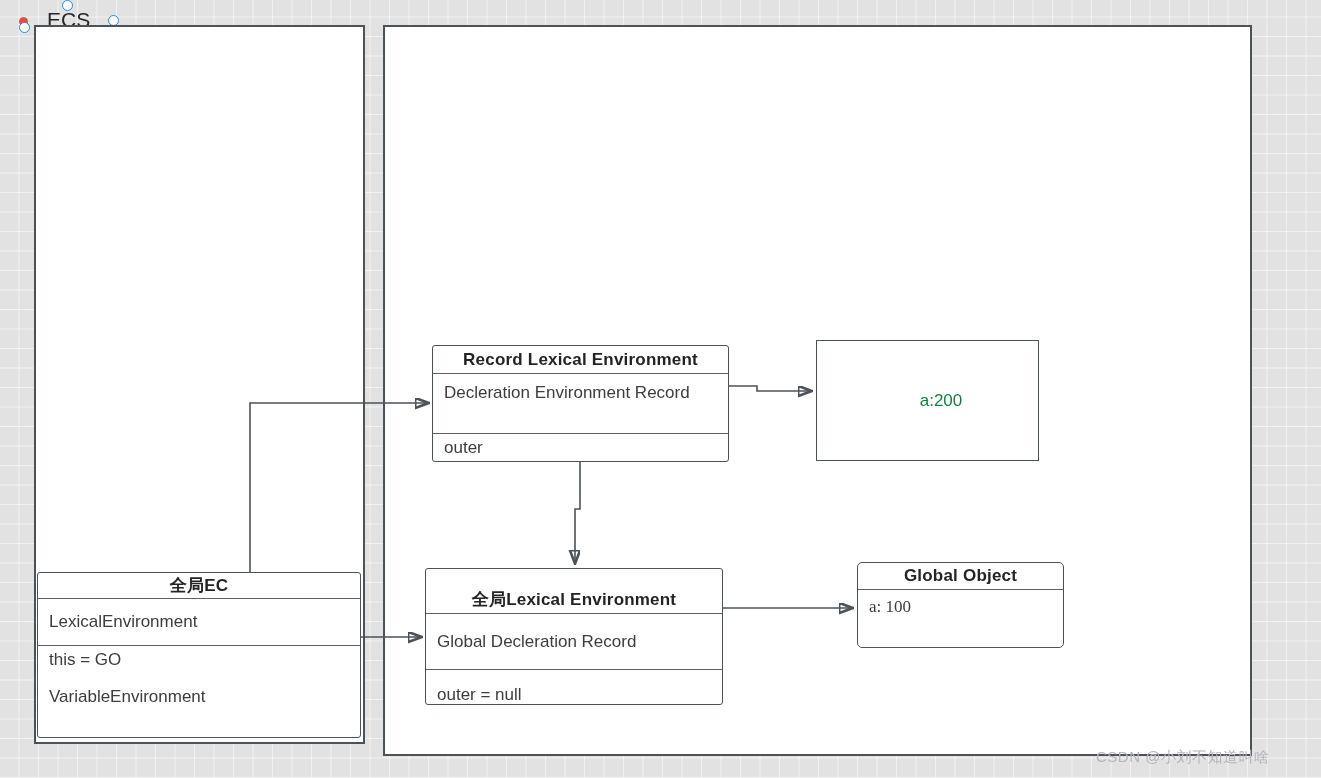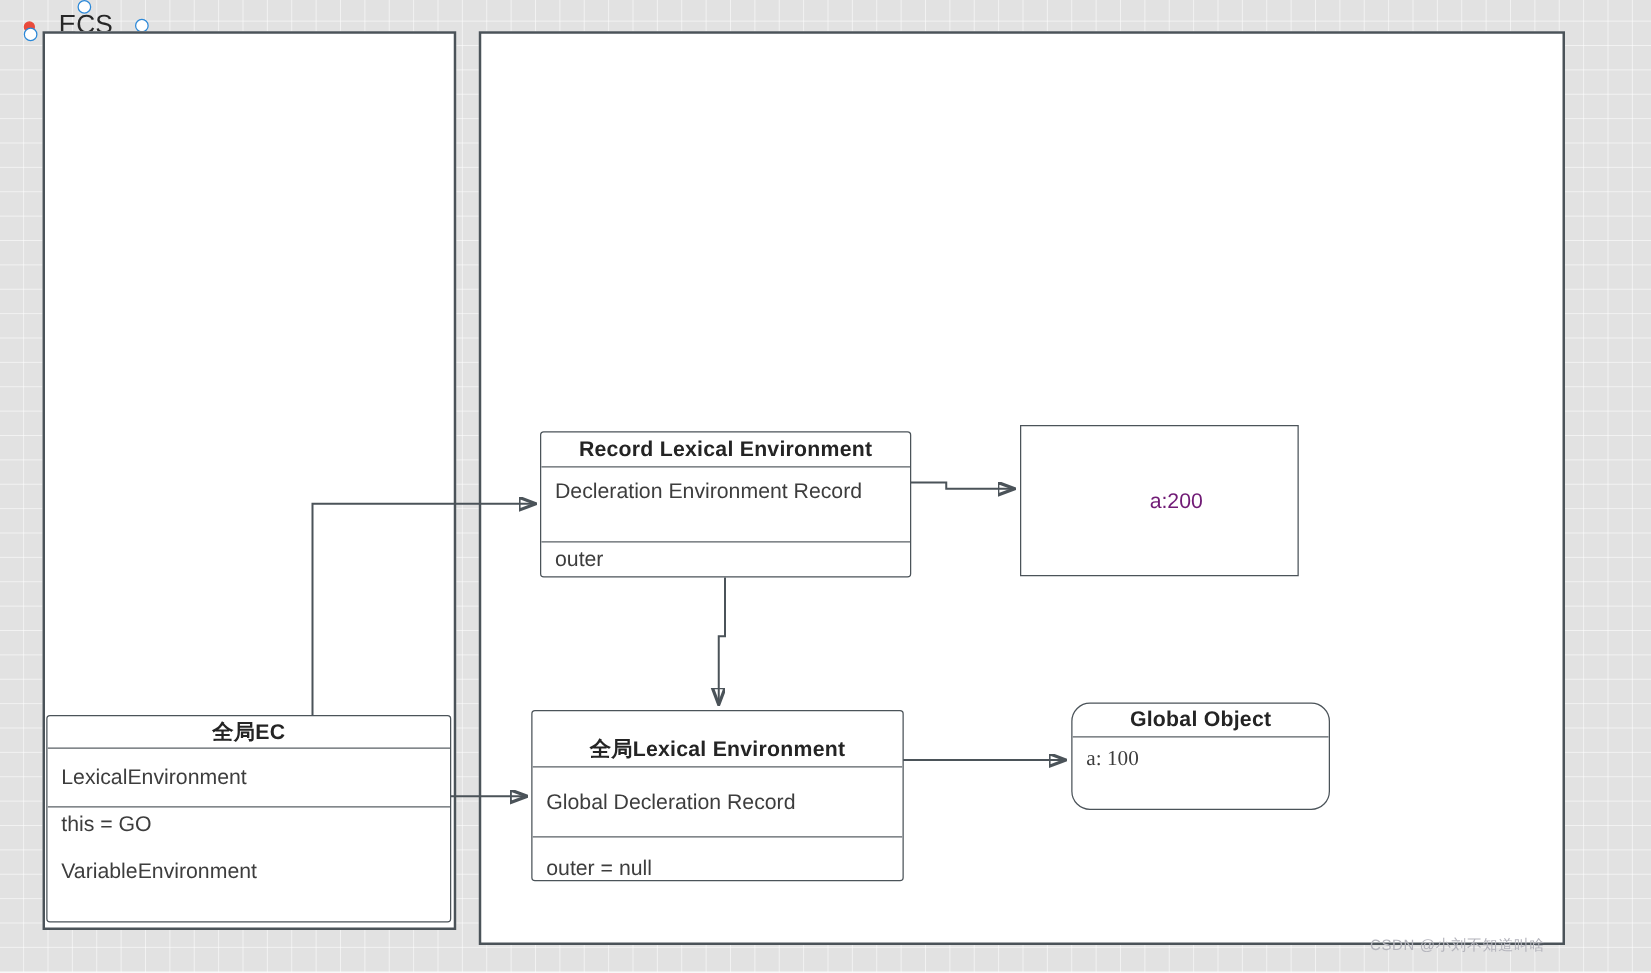--- a/index.html
+++ b/index.html
@@ -67,21 +67,21 @@
   }
   .plainbox {
     position: absolute;
     background: #ffffff;
     border: 1.6px solid #4b5359;
     box-sizing: border-box;
     display: flex;
     align-items: center;
     justify-content: center;
     font-size: 17px;
-    color: #701a75;
+    color: #15803d;
     padding-left: 27px;
   }
 
   
   .shape-label {
     position: absolute;
     font-size: 21px;
     color: #272727;
     white-space: nowrap;
   }
@@ -112,21 +112,21 @@
   }
   #links path, #links line {
     fill: none;
     stroke: #4b5359;
     stroke-width: 1.6;
   }
 
   
   .watermark {
     position: absolute;
-    font-size: 12px;
+    font-size: 15px;
     color: #b4b4bc;
     white-space: nowrap;
     letter-spacing: .5px;
   }
 </style>
 </head>
 <body>
 
 <div id="canvas">
 
@@ -172,20 +172,20 @@
   </div>
 
   <div class="plainbox" style="left:816px;top:340px;width:223px;height:121px;">a:200</div>
 
   <div class="uml" style="left:425px;top:568px;width:298px;height:137px;">
     <div class="hdr" style="height:29px;margin-top:16px;">全局Lexical Environment</div>
     <div class="row" style="height:55px;">Global Decleration Record</div>
     <div class="row sep" style="height:51px;">outer = null</div>
   </div>
 
-  <div class="uml" style="left:857px;top:562px;width:207px;height:86px;border-radius:15px;">
+  <div class="uml" style="left:857px;top:562px;width:207px;height:86px;border-radius:5px;">
     <div class="hdr" style="height:27px;">Global Object</div>
     <div class="row top" style="height:56px;padding-top:5px;font-family:Liberation Serif, serif;">a: 100</div>
   </div>
 
   <div class="watermark" style="left:1096px;top:748px;">CSDN @小刘不知道叫啥</div>
 
 </div>
 
 </body></html>

